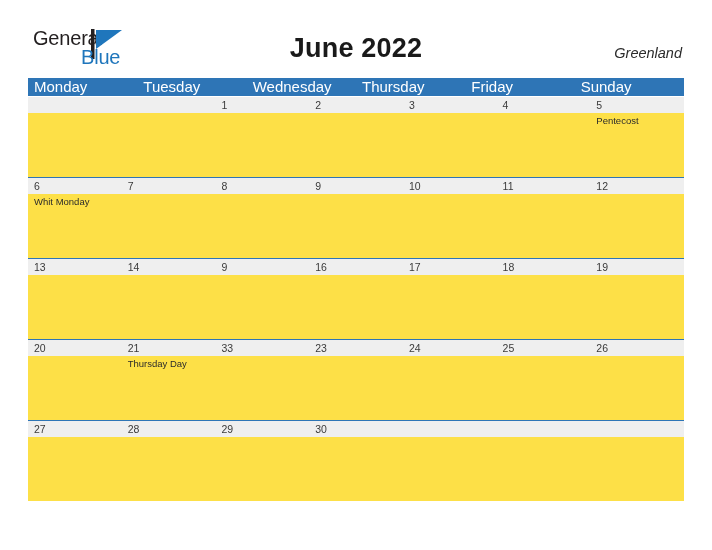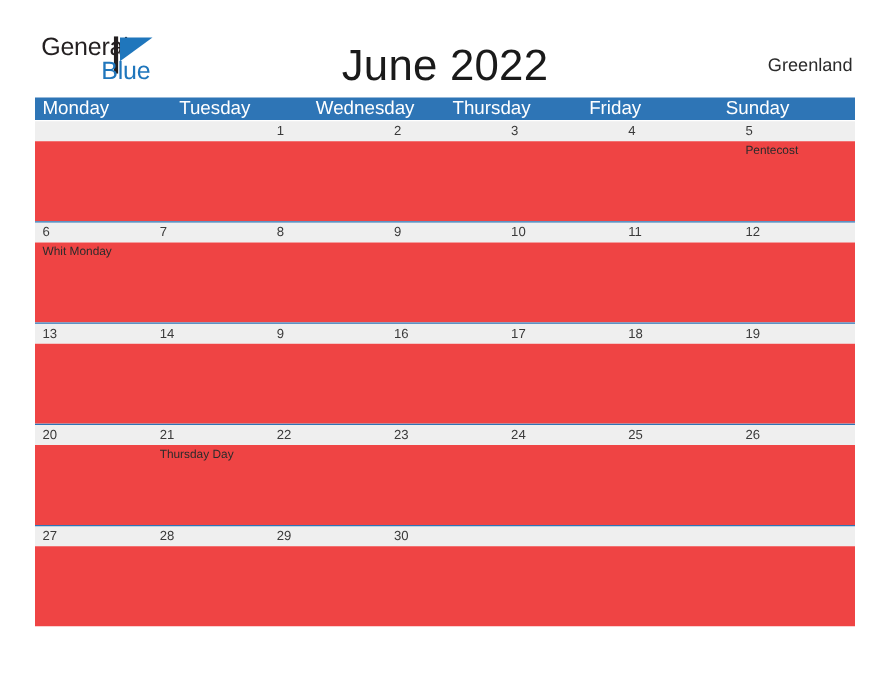--- a/index.html
+++ b/index.html
@@ -57,32 +57,33 @@
     color: #1f76bc;
     letter-spacing: -0.2px;
   }
 
   .month-title {
     position: absolute;
     left: 0;
     right: 0;
     top: 33px;
     text-align: center;
-    font-size: 35px;
+    font-size: 27px;
     color: #1a1a1a;
-    font-weight: normal;
+    font-weight: bold;
     letter-spacing: 0.2px;
   }
 
   .region-label {
     position: absolute;
     right: 30px;
     top: 45px;
     font-size: 14.5px;
     color: #2b2b2b;
+    font-style: italic;
   }
 
   
   .calendar {
     position: absolute;
     left: 28px;
     top: 78px;
     width: 656px;
   }
 
@@ -121,21 +122,21 @@
     font-size: 10.5px;
     color: #3a3a3a;
     line-height: 16px;
     padding-left: 6px;
   }
 
   .event-band {
     display: flex;
     width: 100%;
     height: 64px;
-    background: #ef4444;
+    background: #fde047;
   }
   .event-cell {
     flex: 1 1 0;
     padding-left: 6px;
     padding-top: 2px;
   }
   .event-text {
     font-size: 9.5px;
     color: #2b2b2b;
     line-height: 12px;
@@ -239,21 +240,21 @@
             <div class="event-cell"></div>
             <div class="event-cell"></div>
             <div class="event-cell"></div>
             <div class="event-cell"></div>
           </div>
         </div>
         <div class="week-row">
           <div class="date-band">
             <div class="date-cell">20</div>
             <div class="date-cell">21</div>
-            <div class="date-cell">22</div>
+            <div class="date-cell">33</div>
             <div class="date-cell">23</div>
             <div class="date-cell">24</div>
             <div class="date-cell">25</div>
             <div class="date-cell">26</div>
           </div>
           <div class="event-band">
             <div class="event-cell"></div>
             <div class="event-cell">
               <div class="event-text">Thursday Day</div>
             </div>

